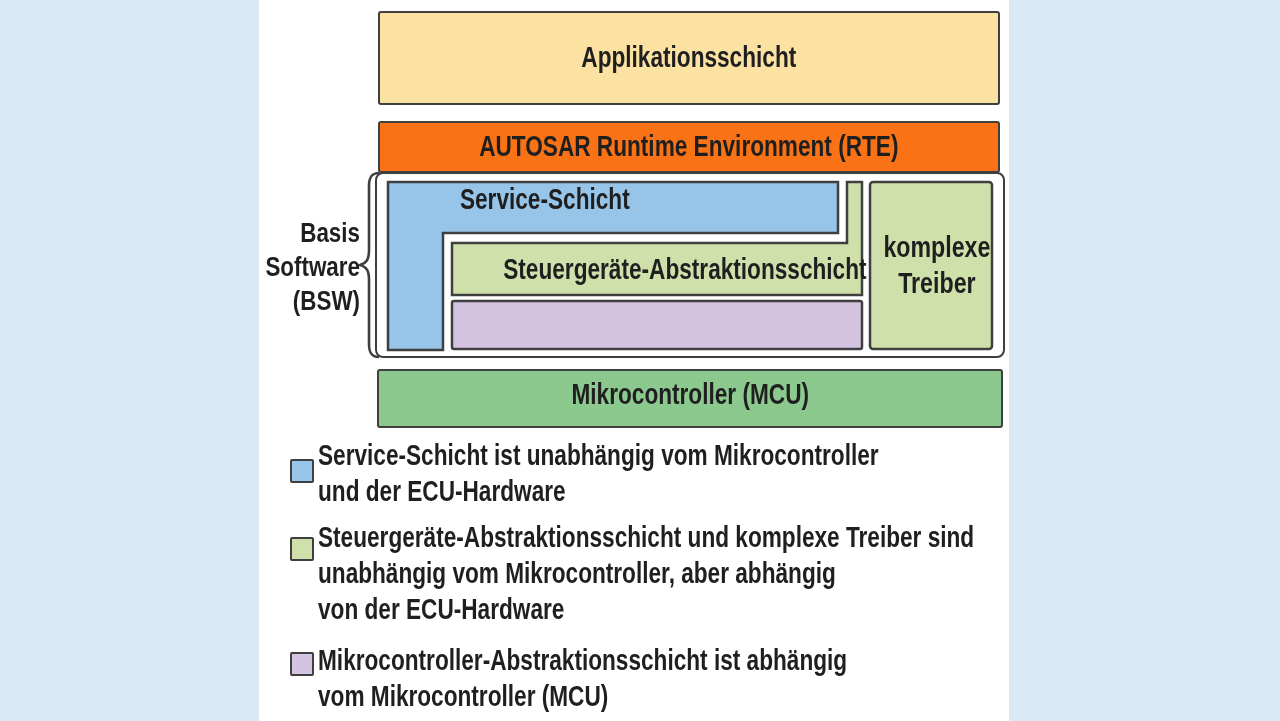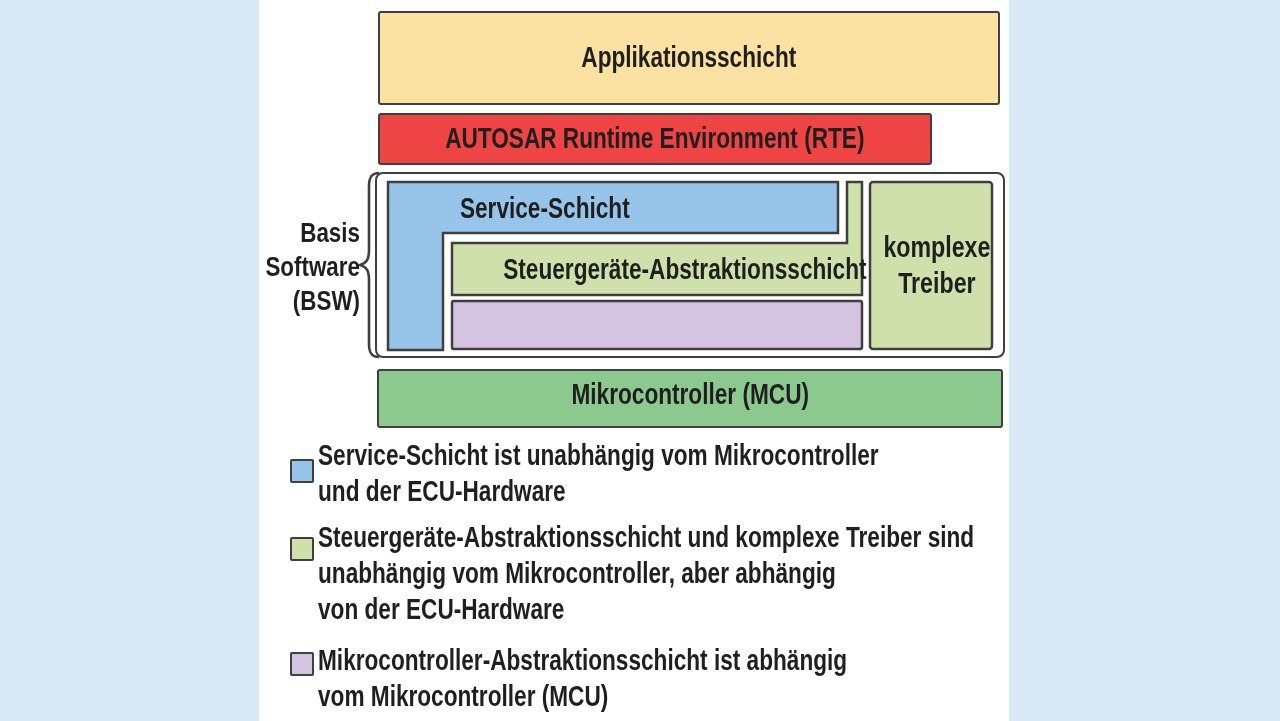--- a/index.html
+++ b/index.html
@@ -2,29 +2,29 @@
 <html><head>
 <meta charset="utf-8">
 <style>
   html,body{margin:0;padding:0;}
   body{font-family:"Liberation Sans",sans-serif;background:#d9e9f5;}
   .stage{position:relative;width:1280px;height:721px;overflow:hidden;background:#d9e9f5;}
   .panel{position:absolute;left:259px;top:0;width:750px;height:721px;background:#ffffff;}
   .abs{position:absolute;box-sizing:border-box;}
   .layerbox{border:2.5px solid #3f3f3f;border-radius:3px;text-align:center;}
   .box-app{left:378px;top:11px;width:622px;height:94px;background:#fbe2a3;line-height:89px;}
-  .box-rte{left:378px;top:113px;width:554px;height:52px;background:#ef4444;line-height:47px;}
+  .box-rte{left:378px;top:121px;width:622px;height:52px;background:#f97316;line-height:47px;}
   .box-mcu{left:377px;top:369px;width:626px;height:59px;background:#8cc98f;line-height:47px;}
   .bsw{left:375px;top:172px;width:630px;height:186px;background:#ffffff;
        border:2.5px solid #3f3f3f;border-radius:8px;}
   .bsw-svg{left:375px;top:172px;width:630px;height:186px;}
   .brace-svg{left:357px;top:170px;width:24px;height:190px;}
   .lbl{font-size:29px;font-weight:700;color:#1f1f1f;white-space:nowrap;}
   .lbl span{display:inline-block;transform:scaleX(0.78);transform-origin:50% 50%;}
-  .lbl-service{left:395px;top:186px;width:300px;height:44px;line-height:44px;text-align:center;}
+  .lbl-service{left:395px;top:177px;width:300px;height:44px;line-height:44px;text-align:center;}
   .lbl-ecu{left:452px;top:245px;width:410px;height:44px;line-height:48px;text-align:center;}
   .lbl-mcal{left:452px;top:302px;width:410px;height:46px;line-height:46px;text-align:center;}
   .lbl-komplexe{left:870px;top:229px;width:122px;text-align:center;line-height:36px;}
   .lbl-komplexe .inner{display:inline-block;transform:scaleX(0.80);transform-origin:50% 50%;}
   .bsw-label{left:200px;top:216px;width:160px;text-align:right;font-size:28px;font-weight:600;
              color:#1f1f1f;line-height:34px;transform:scaleX(0.80);transform-origin:100% 0;}
   .legend-swatch{width:24px;height:24px;border:2px solid #3f3f3f;border-radius:2px;}
   .sw-blue{left:290px;top:459px;background:#97c5e9;}
   .sw-green{left:290px;top:537px;background:#cfe0ab;}
   .sw-purple{left:290px;top:652px;background:#d5c3e2;}

